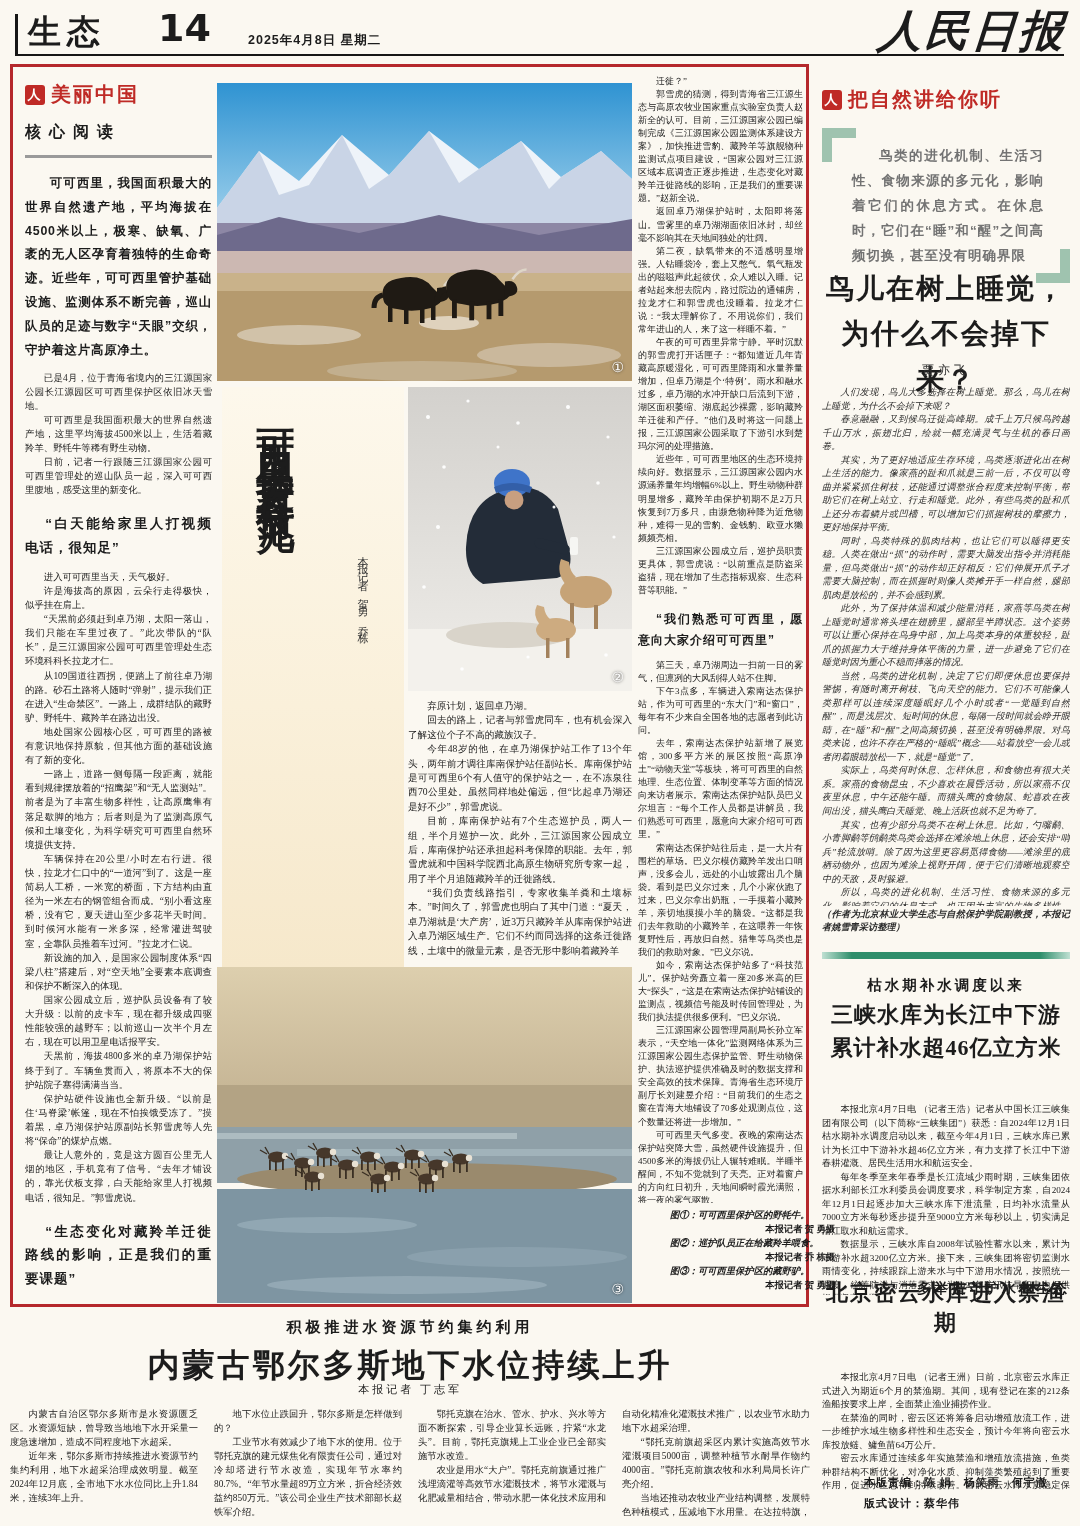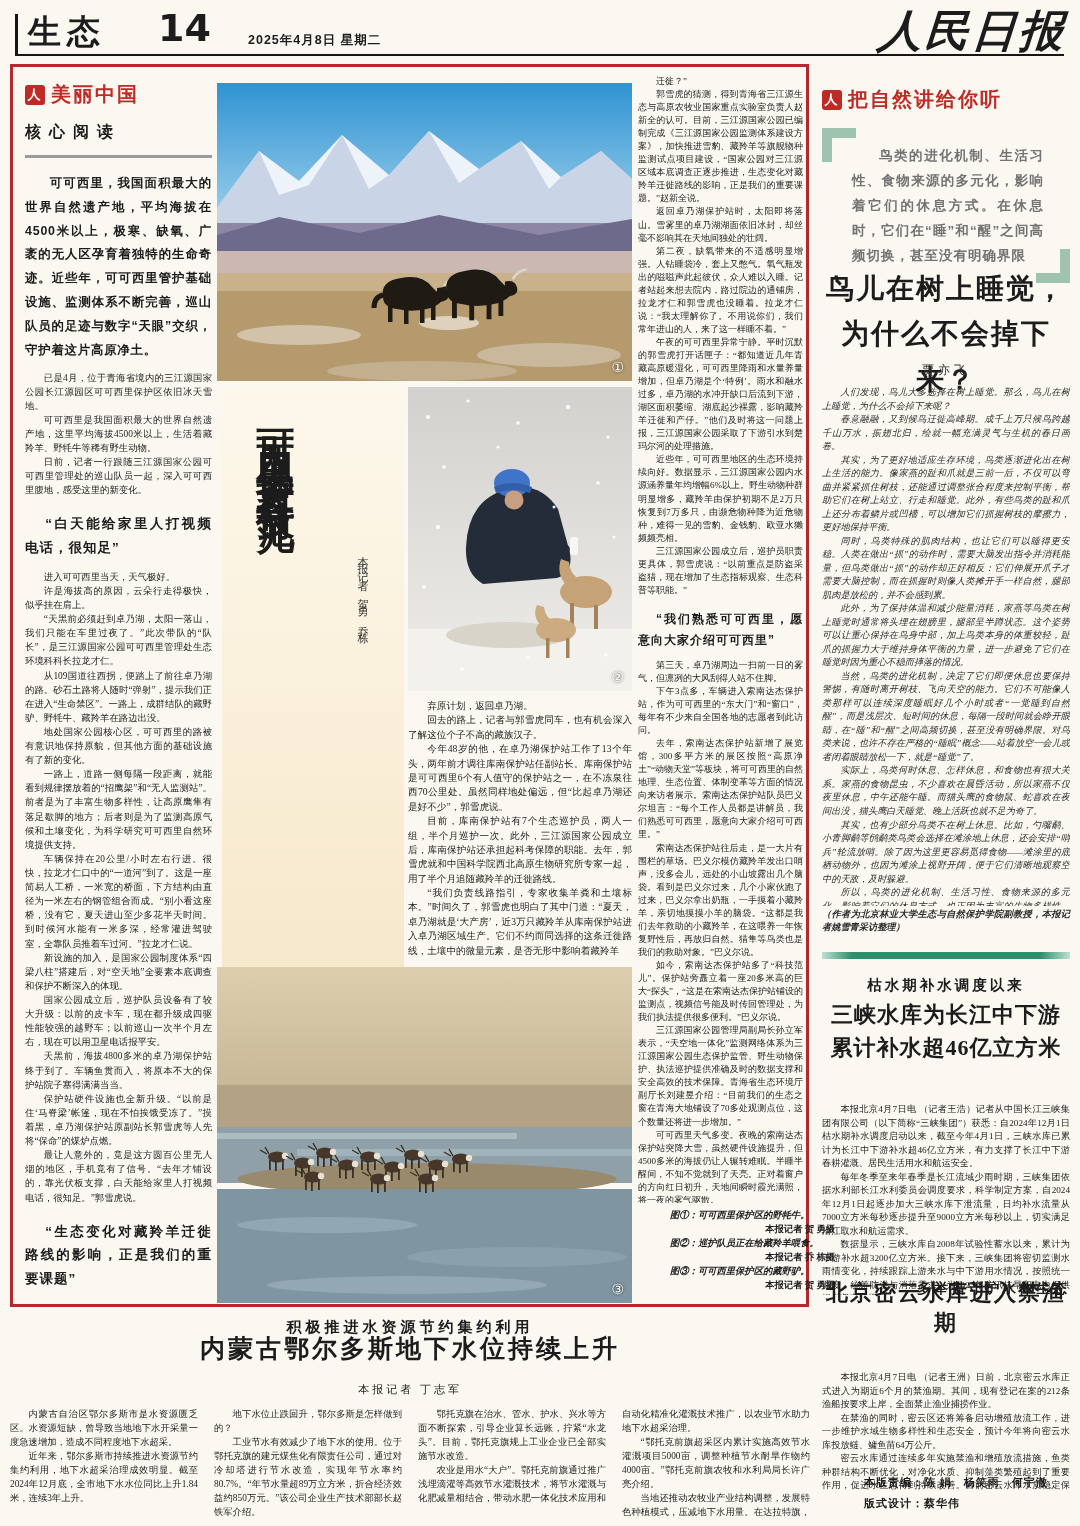--- a/index.html
+++ b/index.html
@@ -66,21 +66,21 @@
   .news { font-size:9.2px; line-height:1.47;margin-top:27px; }
   .sx-body { top:990px; height:192px; overflow:hidden; }
   .my-hl { top:1192px; text-align:center; font-weight:900; font-size:22px; letter-spacing:2px; }
   .my-sub { top:1194px; text-align:right; font-weight:700; font-size:14px; letter-spacing:3px; }
   .my-body { top:1258px; height:120px; overflow:hidden; }
   .pfoot { top:1386px; font-size:11px; line-height:1.9; font-weight:600; padding-left:42px; letter-spacing:1px; }
 
   
   .ordos { position:absolute; left:10px; top:1316px; width:800px; height:210px; }
   .od-kicker { position:absolute; top:2px; width:100%; text-align:center; font-family:"Liberation Sans",sans-serif; font-weight:700; font-size:15px; letter-spacing:4px; }
-  .od-hl { position:absolute; top:16px; width:100%; text-align:center; font-weight:900; font-size:25px; letter-spacing:3px; }
+  .od-hl { position:absolute; top:28px; width:100%; text-align:center; font-weight:900; font-size:32px; letter-spacing:3px; }
   .od-by { position:absolute; top:66px; width:100%; text-align:center; font-size:11px; letter-spacing:3px; }
   .od-cols { position:absolute; top:92px; width:100%; height:118px; overflow:hidden; column-count:4; column-gap:16px; font-size:9.3px; line-height:1.5; }
 </style>
 </head>
 <body>
 
 <div id="page">
 
   <div class="mast-rule-v"></div>
   <div class="mast-rule-h"></div>

